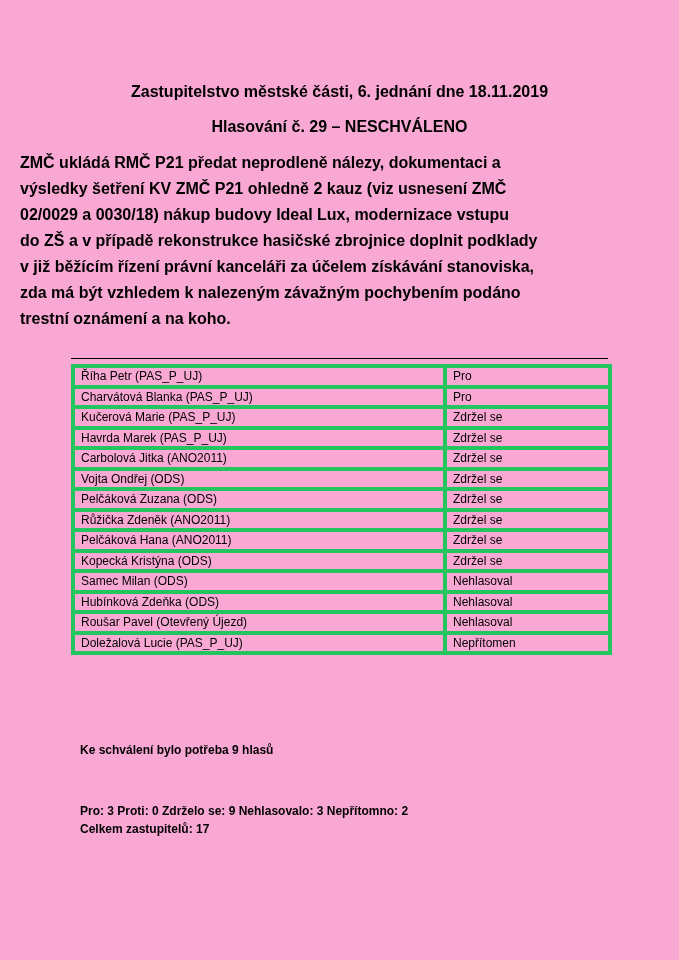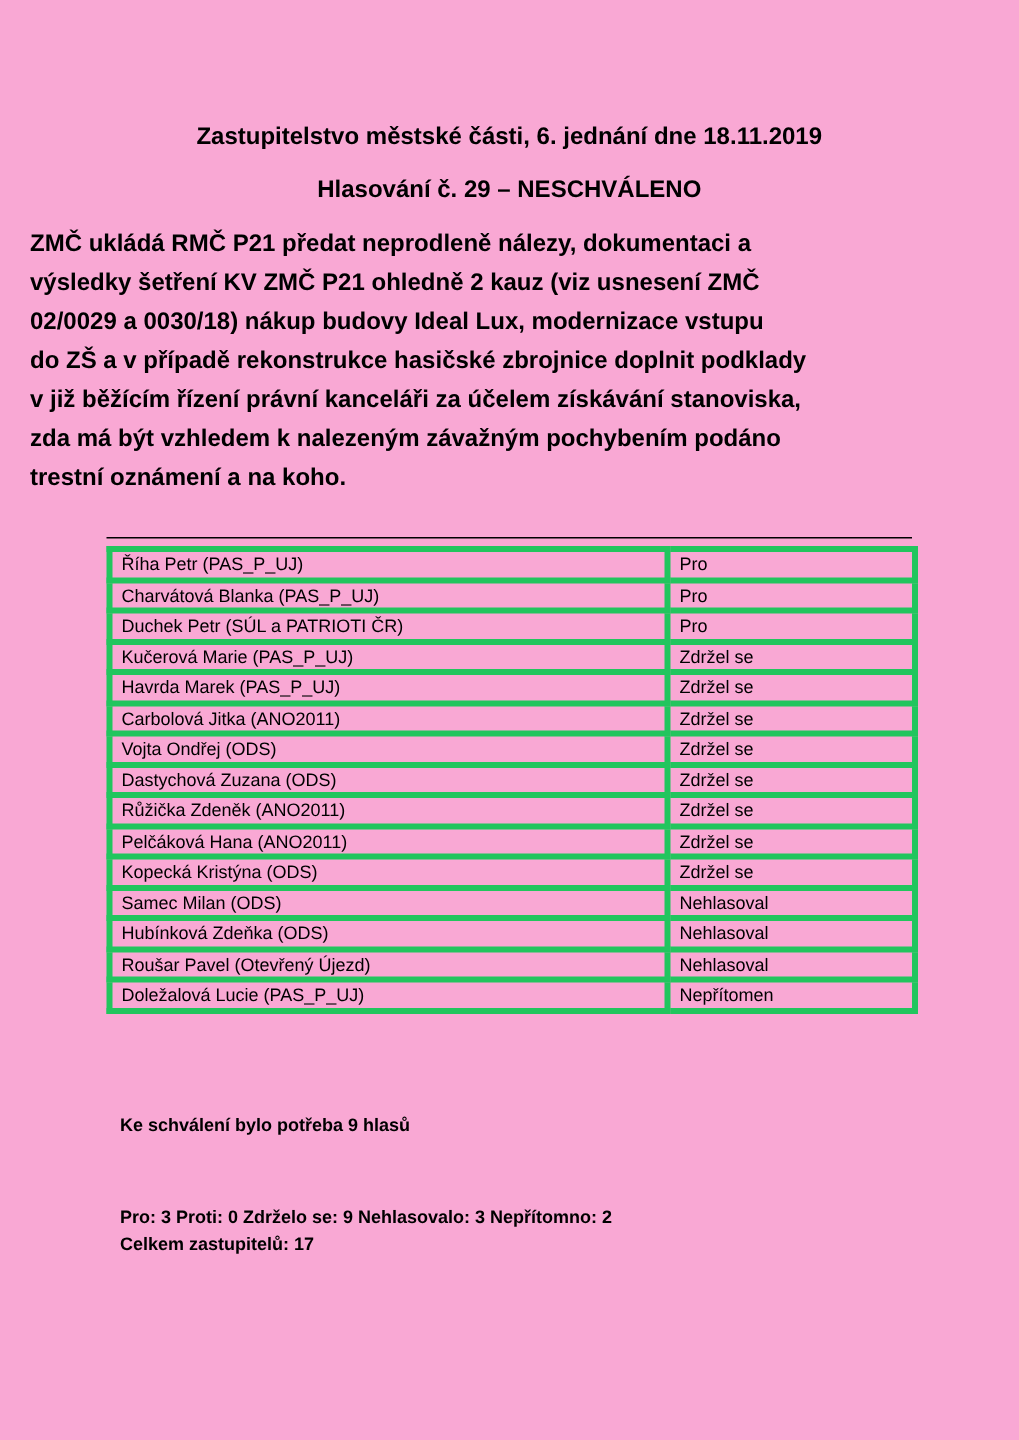--- a/index.html
+++ b/index.html
@@ -121,24 +121,20 @@
     <tr>
       <td>Říha Petr (PAS_P_UJ)</td>
       <td>Pro</td>
     </tr>
 
     <tr>
       <td>Charvátová Blanka (PAS_P_UJ)</td>
       <td>Pro</td>
     </tr>
 
-    <tr>
-      <td>Duchek Petr (SÚL a PATRIOTI ČR)</td>
-      <td>Pro</td>
-    </tr>
 
 
     <tr>
       <td>Kučerová Marie (PAS_P_UJ)</td>
       <td>Zdržel se</td>
     </tr>
 
     <tr>
       <td>Havrda Marek (PAS_P_UJ)</td>
       <td>Zdržel se</td>
@@ -148,21 +144,21 @@
       <td>Carbolová Jitka (ANO2011)</td>
       <td>Zdržel se</td>
     </tr>
 
     <tr>
       <td>Vojta Ondřej (ODS)</td>
       <td>Zdržel se</td>
     </tr>
 
     <tr>
-      <td>Dastychová Zuzana (ODS)</td>
+      <td>Pelčáková Zuzana (ODS)</td>
       <td>Zdržel se</td>
     </tr>
 
     <tr>
       <td>Růžička Zdeněk (ANO2011)</td>
       <td>Zdržel se</td>
     </tr>
 
     <tr>
       <td>Pelčáková Hana (ANO2011)</td>

